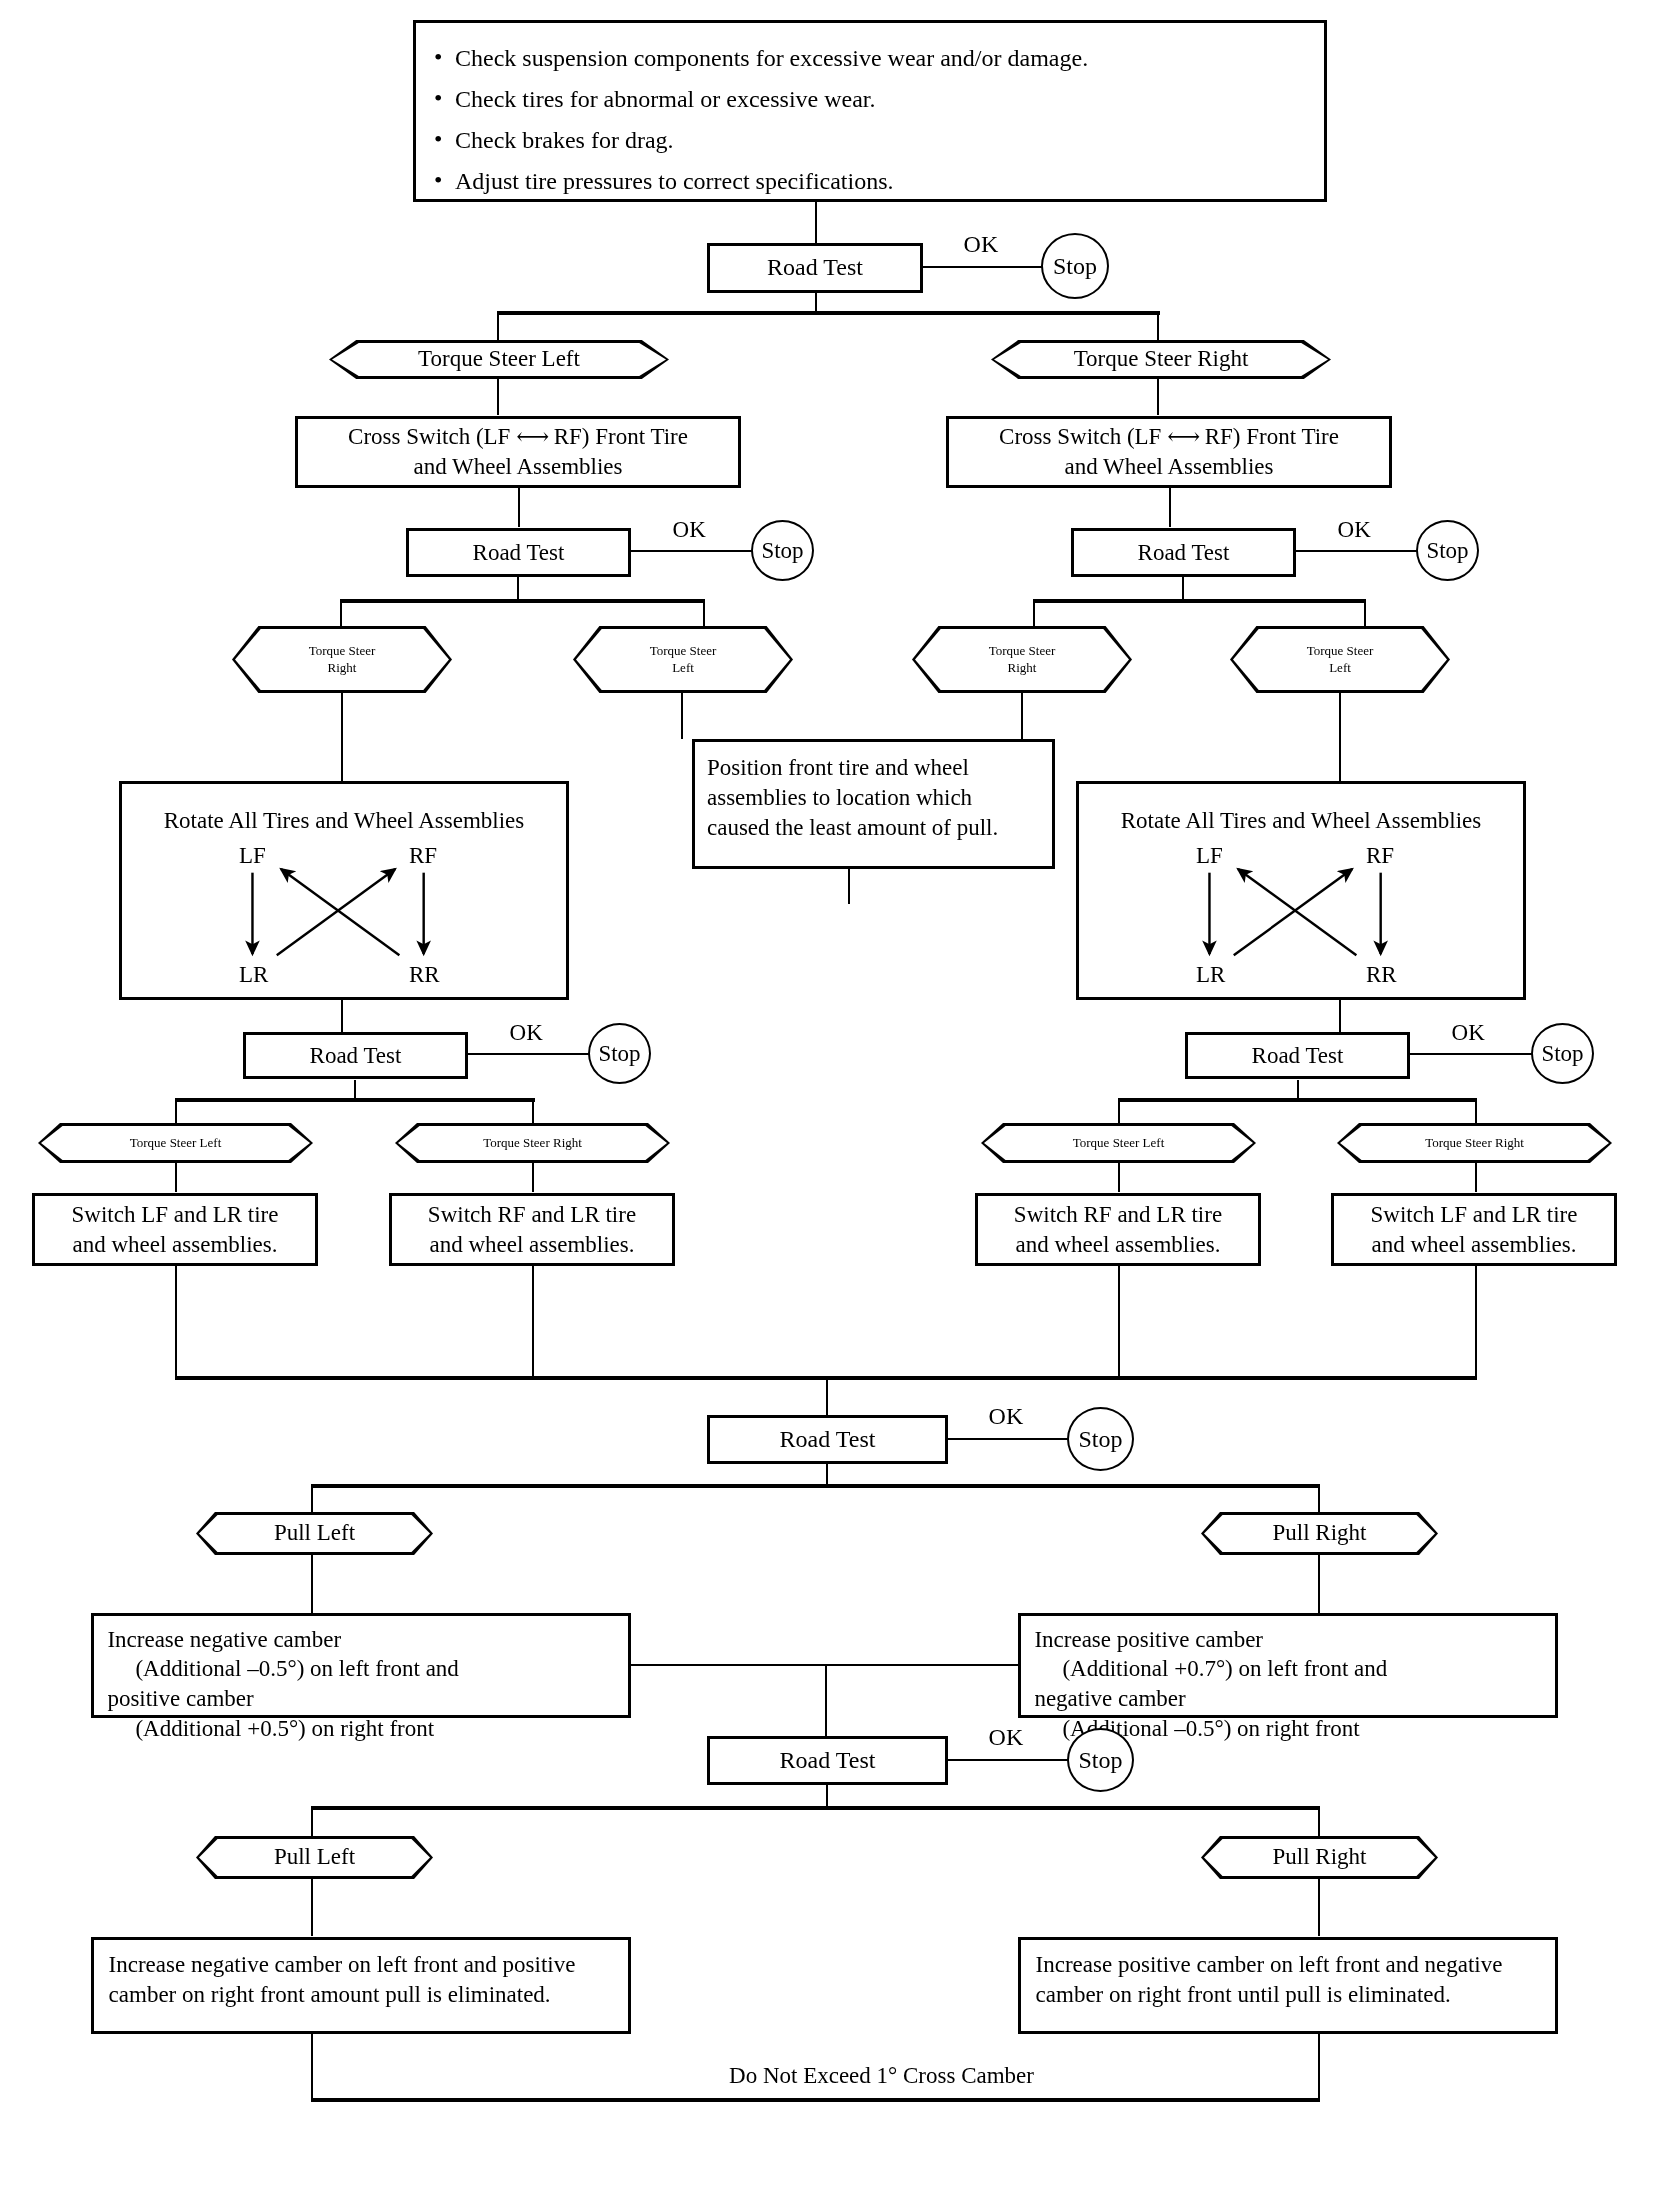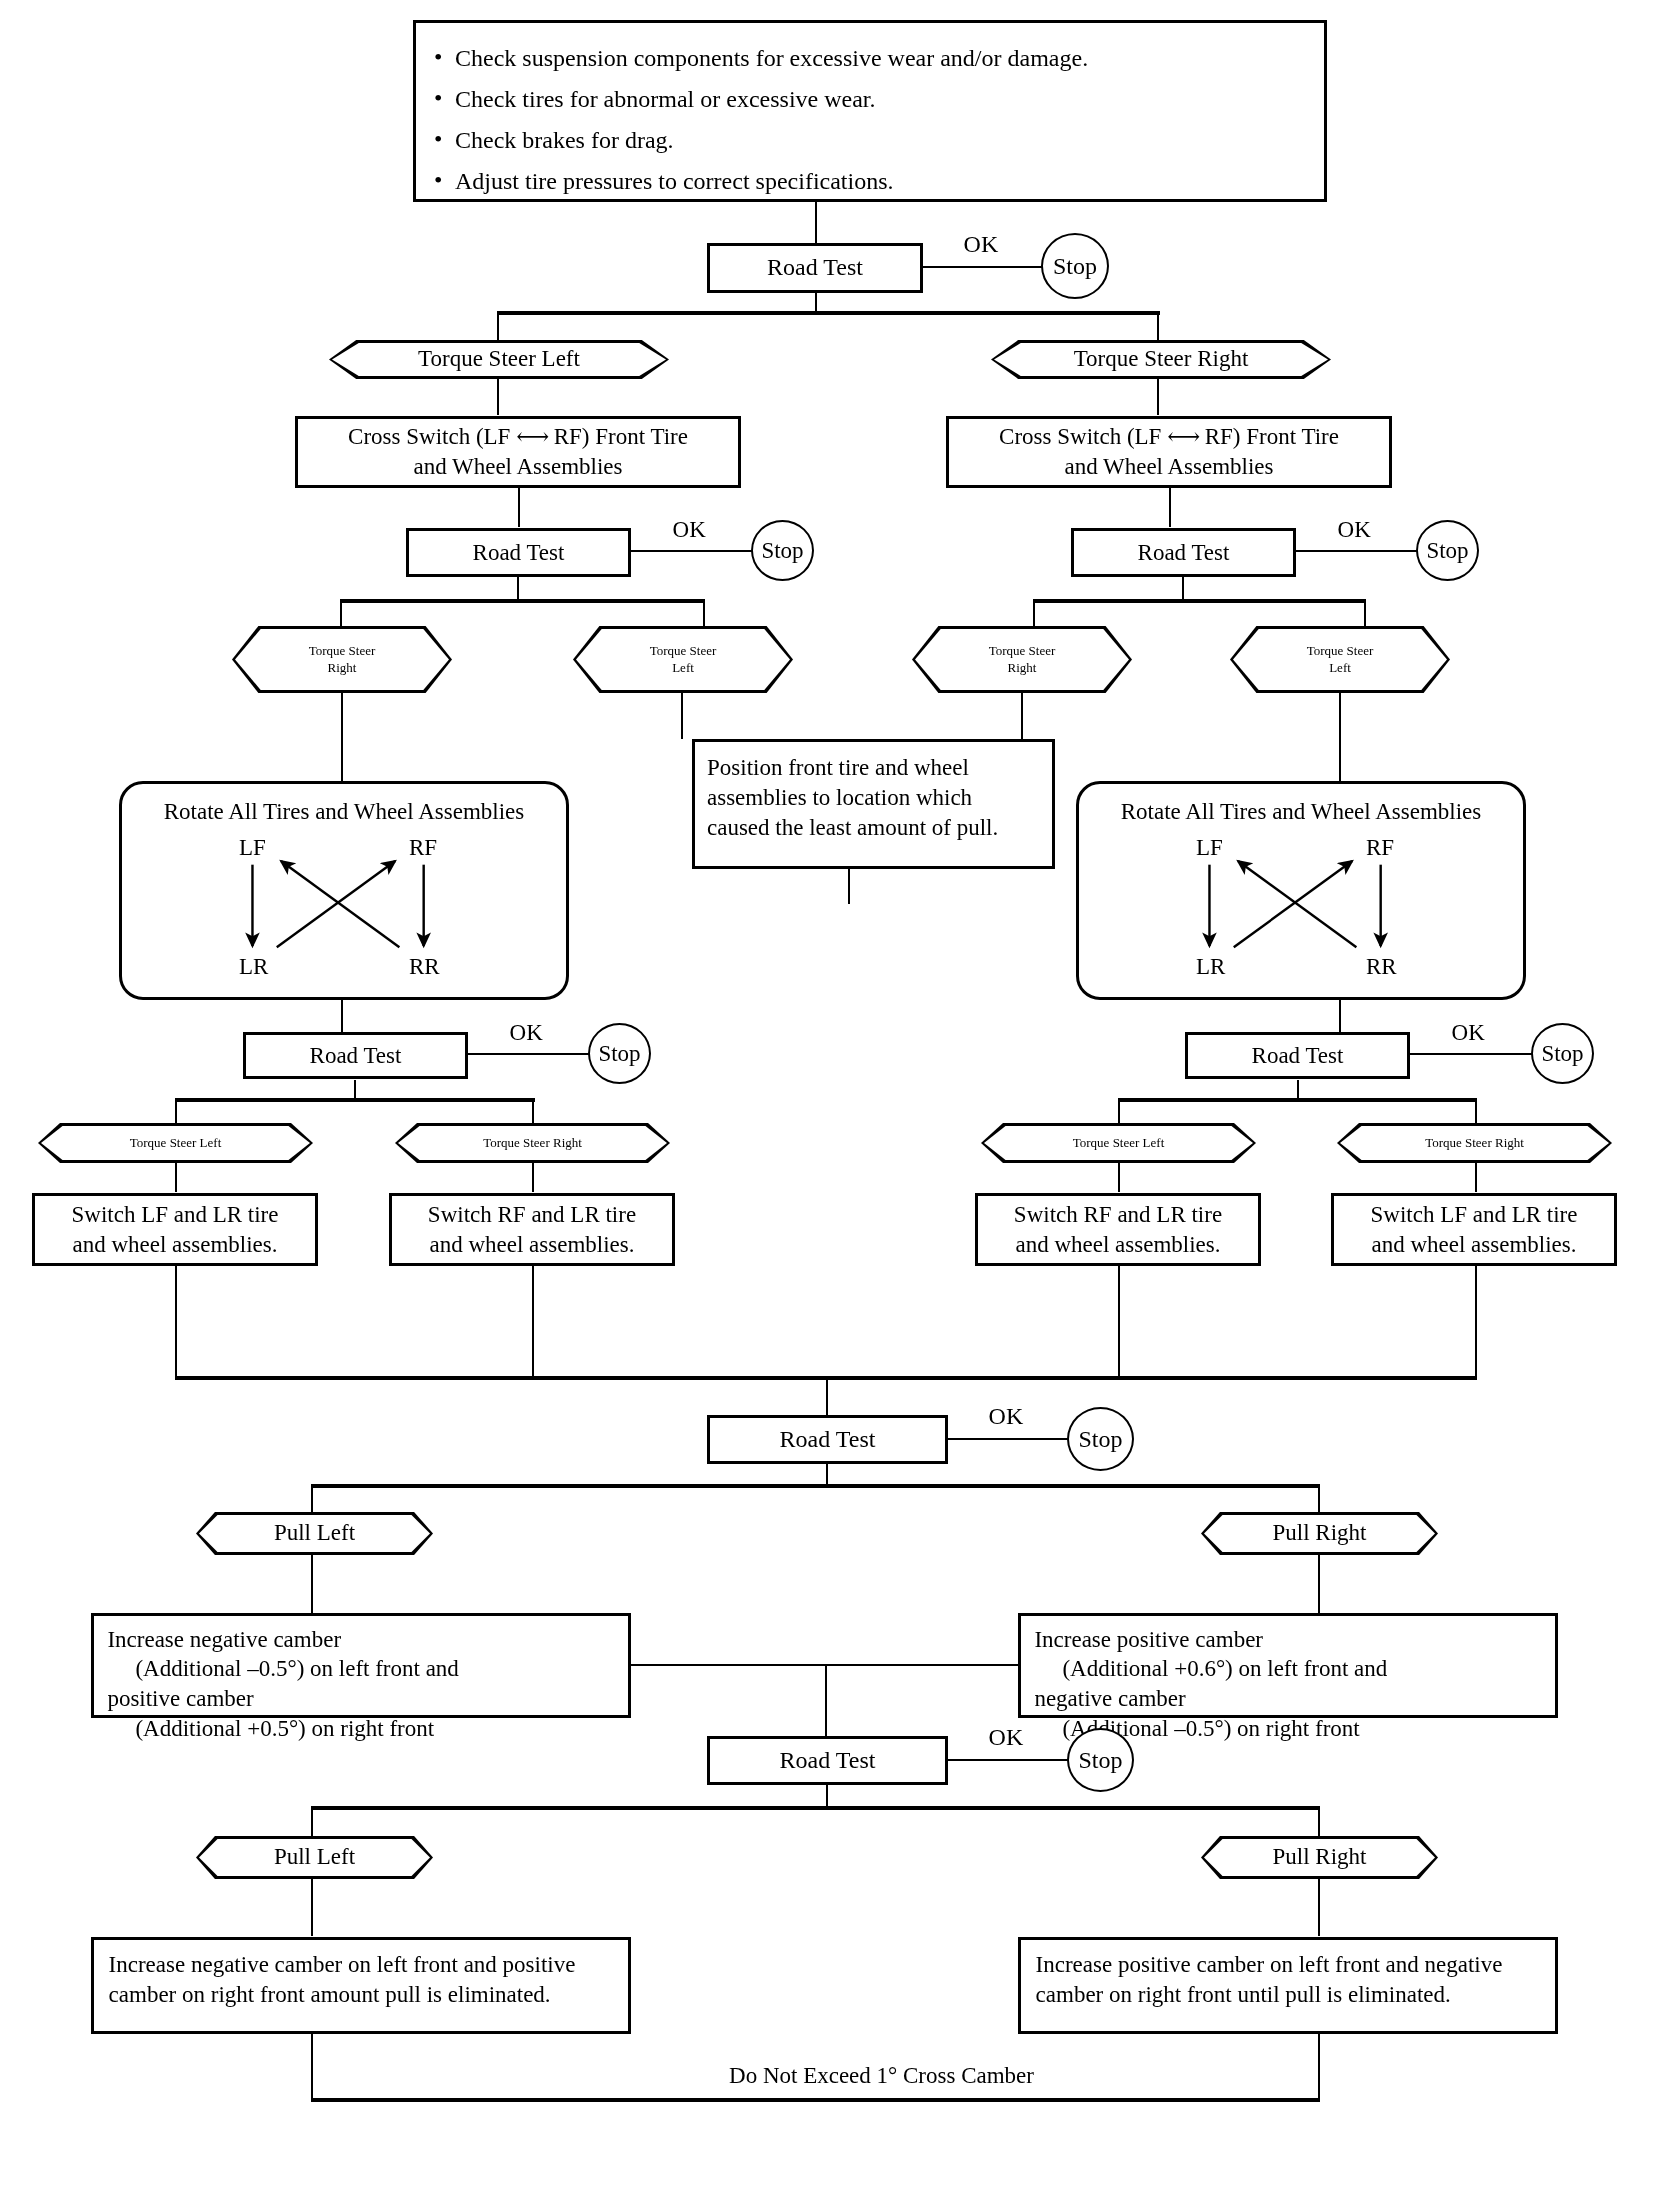--- a/index.html
+++ b/index.html
@@ -27,22 +27,21 @@
     text-align: center;
     padding: 3.6px 6px;
   }
   .box.left-align {
     justify-content: flex-start;
     text-align: left;
     align-items: flex-start;
     padding: 11px 12px;
   }
   .box.top-align {
-    align-items: flex-start;
-    border-radius: 24px;
+    align-items: flex-end;
   }
   .f34 { font-size: 13px; }
   .f38 { font-size: 23px; }
   .f40 { font-size: 24px; }
 
   
   .hex {
     position: absolute;
     background: #000;
     -webkit-clip-path: polygon(12% 0%, 88% 0%, 100% 50%, 88% 100%, 12% 100%, 0% 50%);
@@ -367,21 +366,21 @@
     <span>
       <span>Increase negative camber</span><br>
       <span style="padding-left:28px; display:inline-block;">(Additional –0.5°) on left front and</span><br>
       <span>positive camber</span><br>
       <span style="padding-left:28px; display:inline-block;">(Additional +0.5°) on right front</span>
     </span>
   </div>
   <div class="node box left-align f38" style="left:1018px; top:1613px; width:540px; height:105px; padding:8.5px 13.4px;">
     <span>
       <span>Increase positive camber</span><br>
-      <span style="padding-left:28px; display:inline-block;">(Additional +0.6°) on left front and</span><br>
+      <span style="padding-left:28px; display:inline-block;">(Additional +0.7°) on left front and</span><br>
       <span>negative camber</span><br>
       <span style="padding-left:28px; display:inline-block;">(Additional –0.5°) on right front</span>
     </span>
   </div>
 
   <div class="hline" style="left:631px; top:1664px; width:387px;"></div>
   <div class="vline" style="left:825px; top:1664px; height:72px;"></div>
 
   <div class="node box f40" style="left:707px; top:1736px; width:241px; height:49px;">
     <span>Road Test</span>

